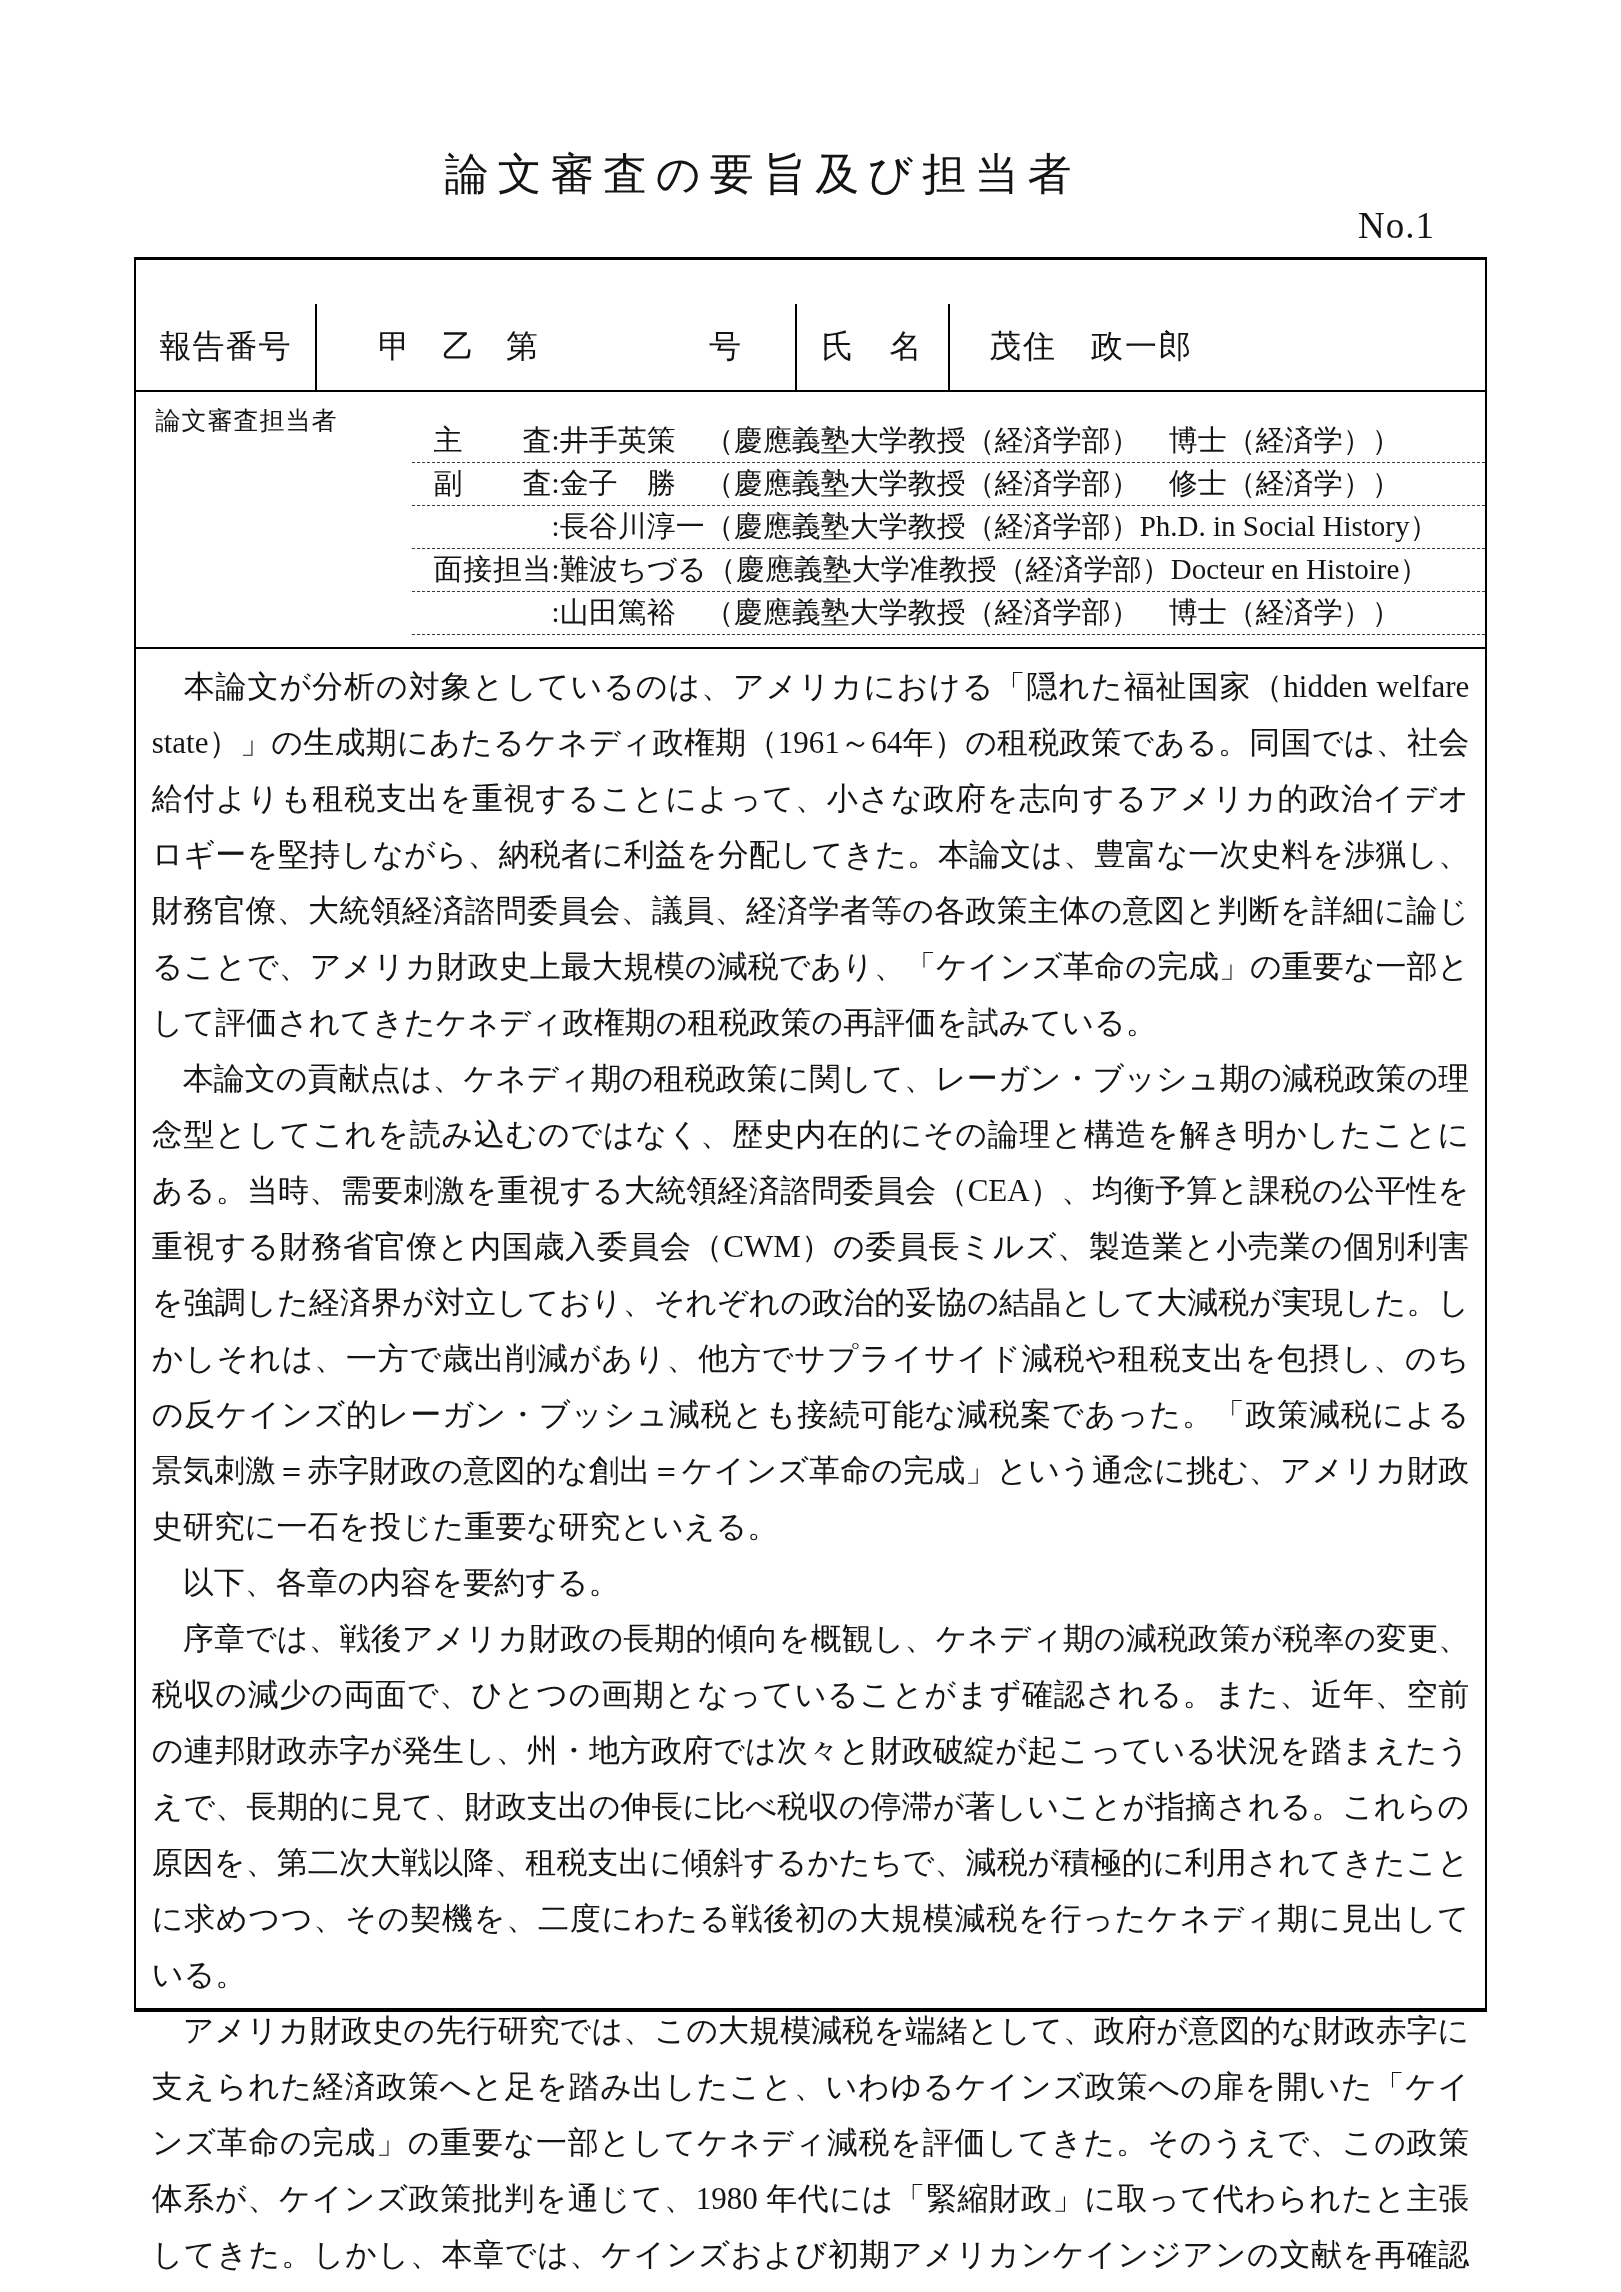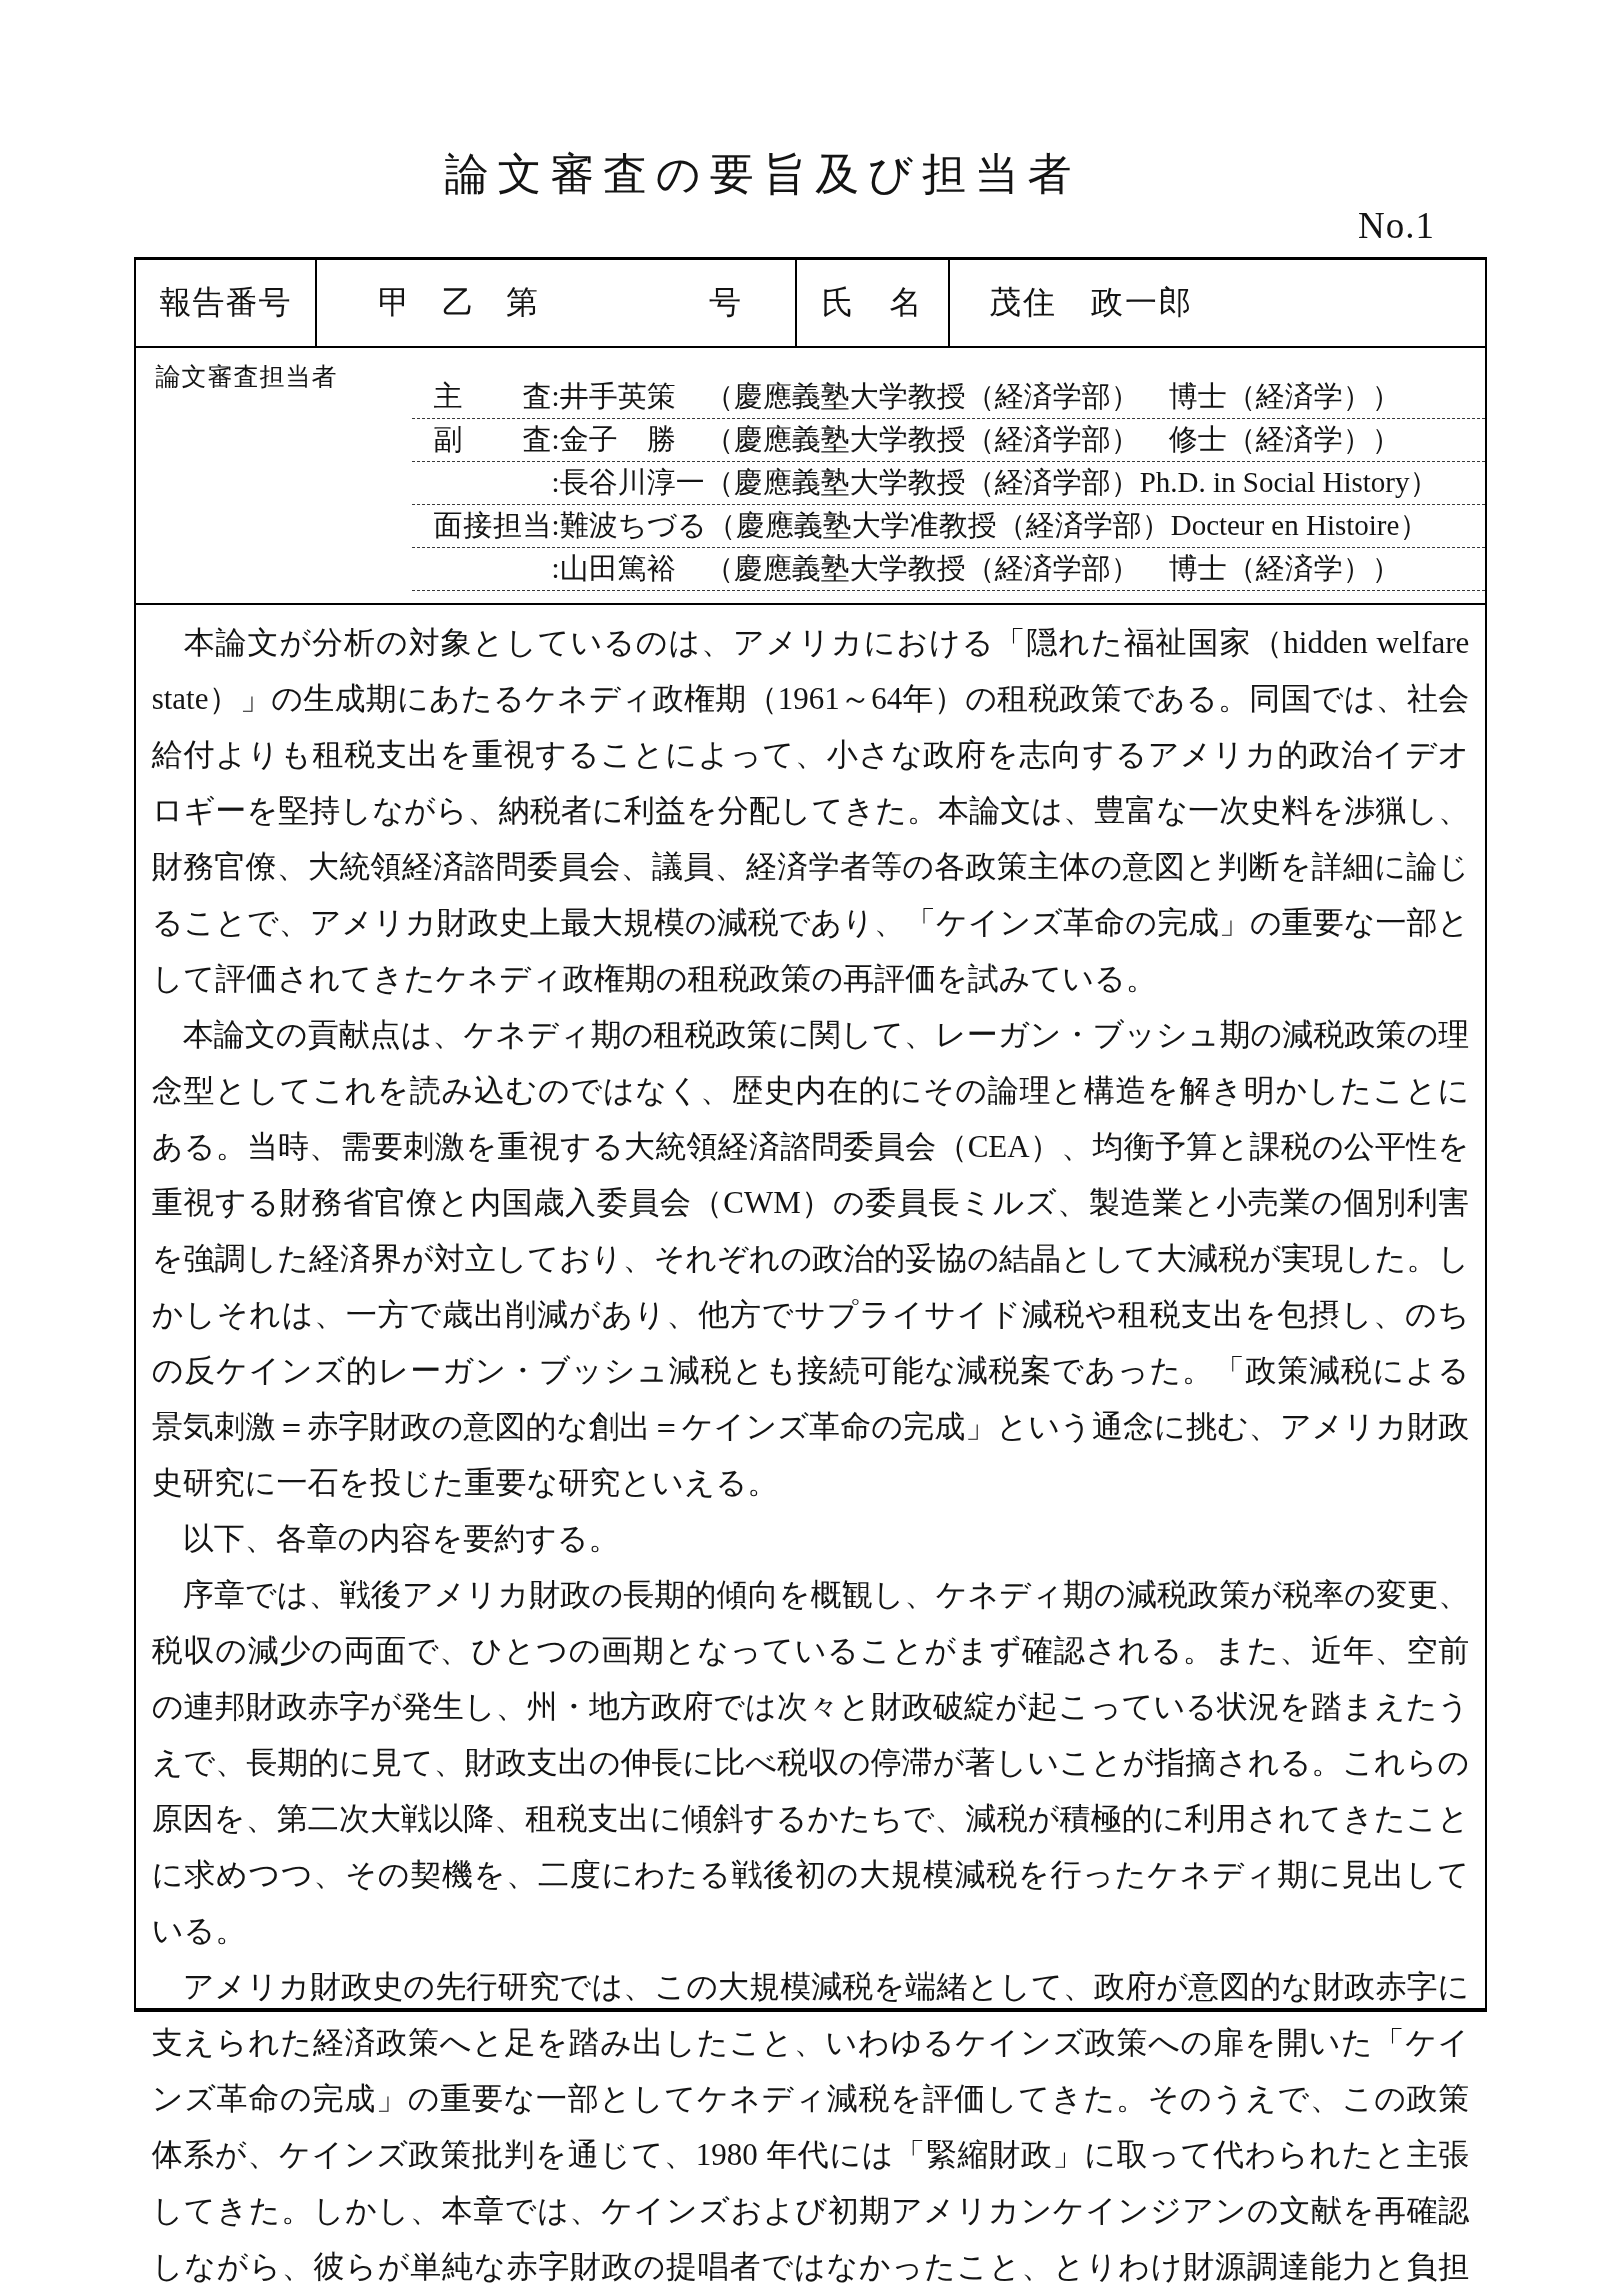--- a/index.html
+++ b/index.html
@@ -34,20 +34,21 @@
     border:2.9px solid #000;
     border-top-width:3.9px;
     border-bottom-width:4.9px;
     background:#fff;
   }
   .row-header{
     display:grid;
     grid-template-columns:181px 480px 153px 1fr;
     height:86px;
     border-bottom:2.9px solid #000;
+    margin-top:44px;
   }
   .row-header > div{
     display:flex;align-items:center;
     font-size:32px;
     box-sizing:border-box;
   }
   .cell-bordered{border-right:2.9px solid #000;}
   .cell-report-label{justify-content:center;letter-spacing:1px;}
   .cell-report-no{
     justify-content:space-between;

